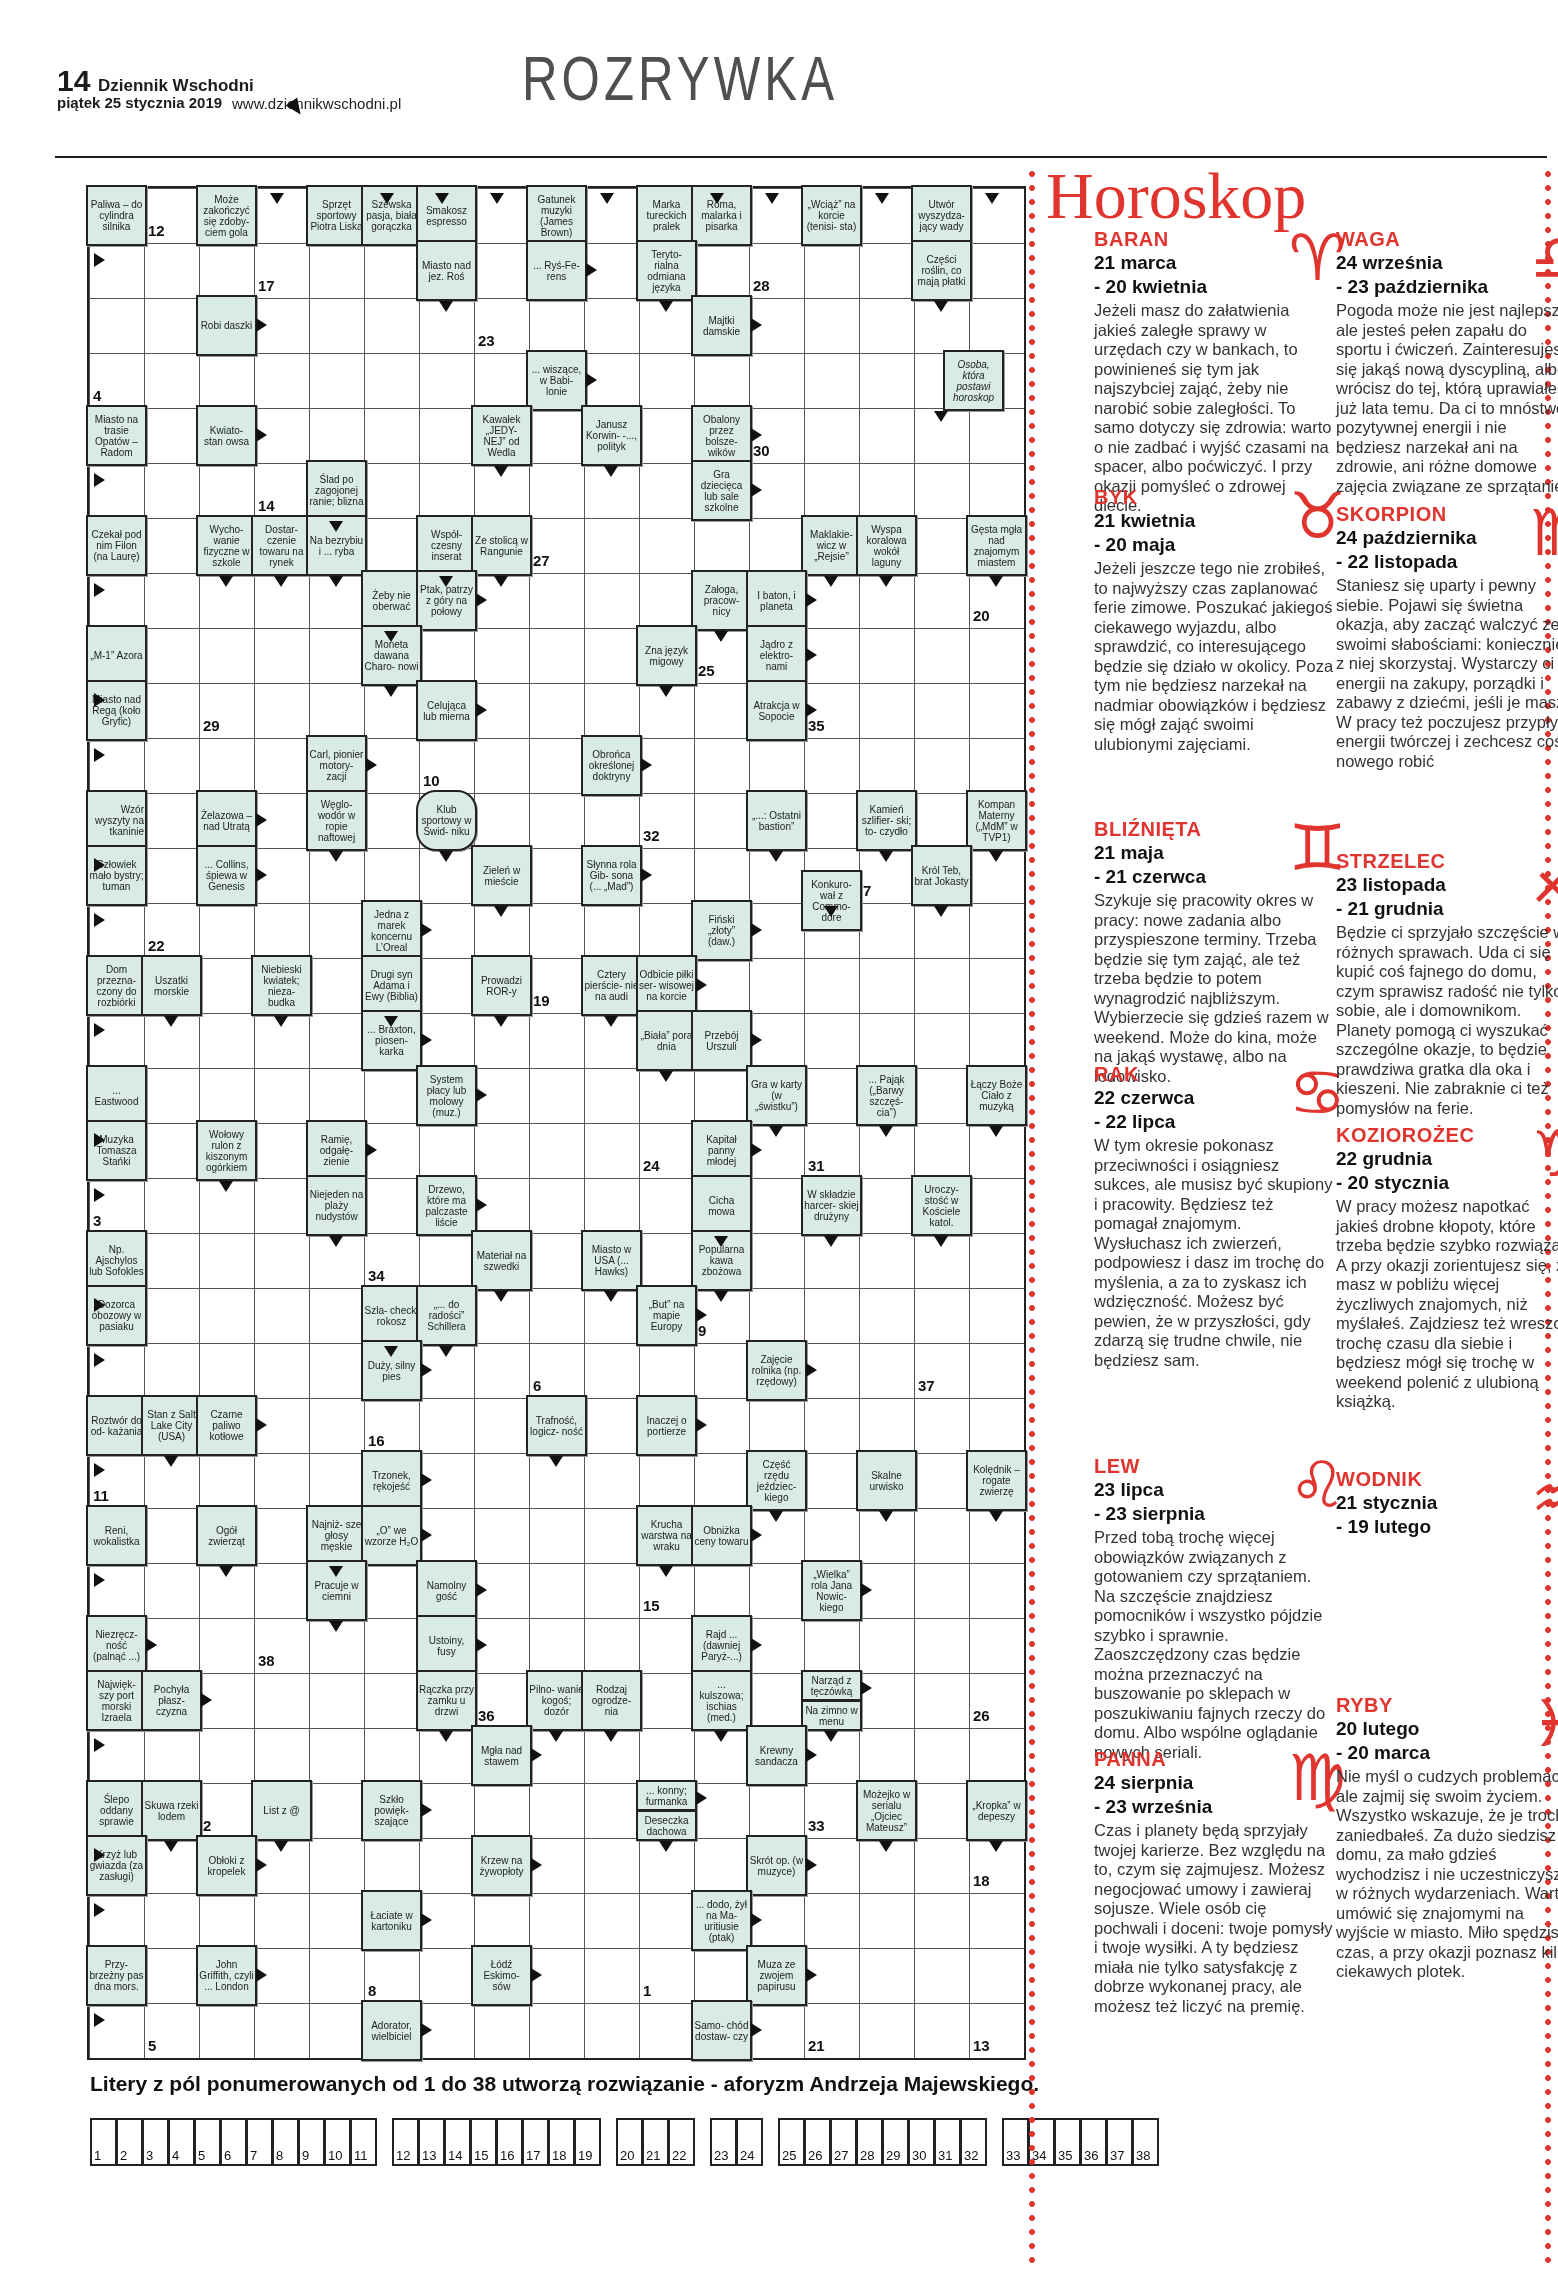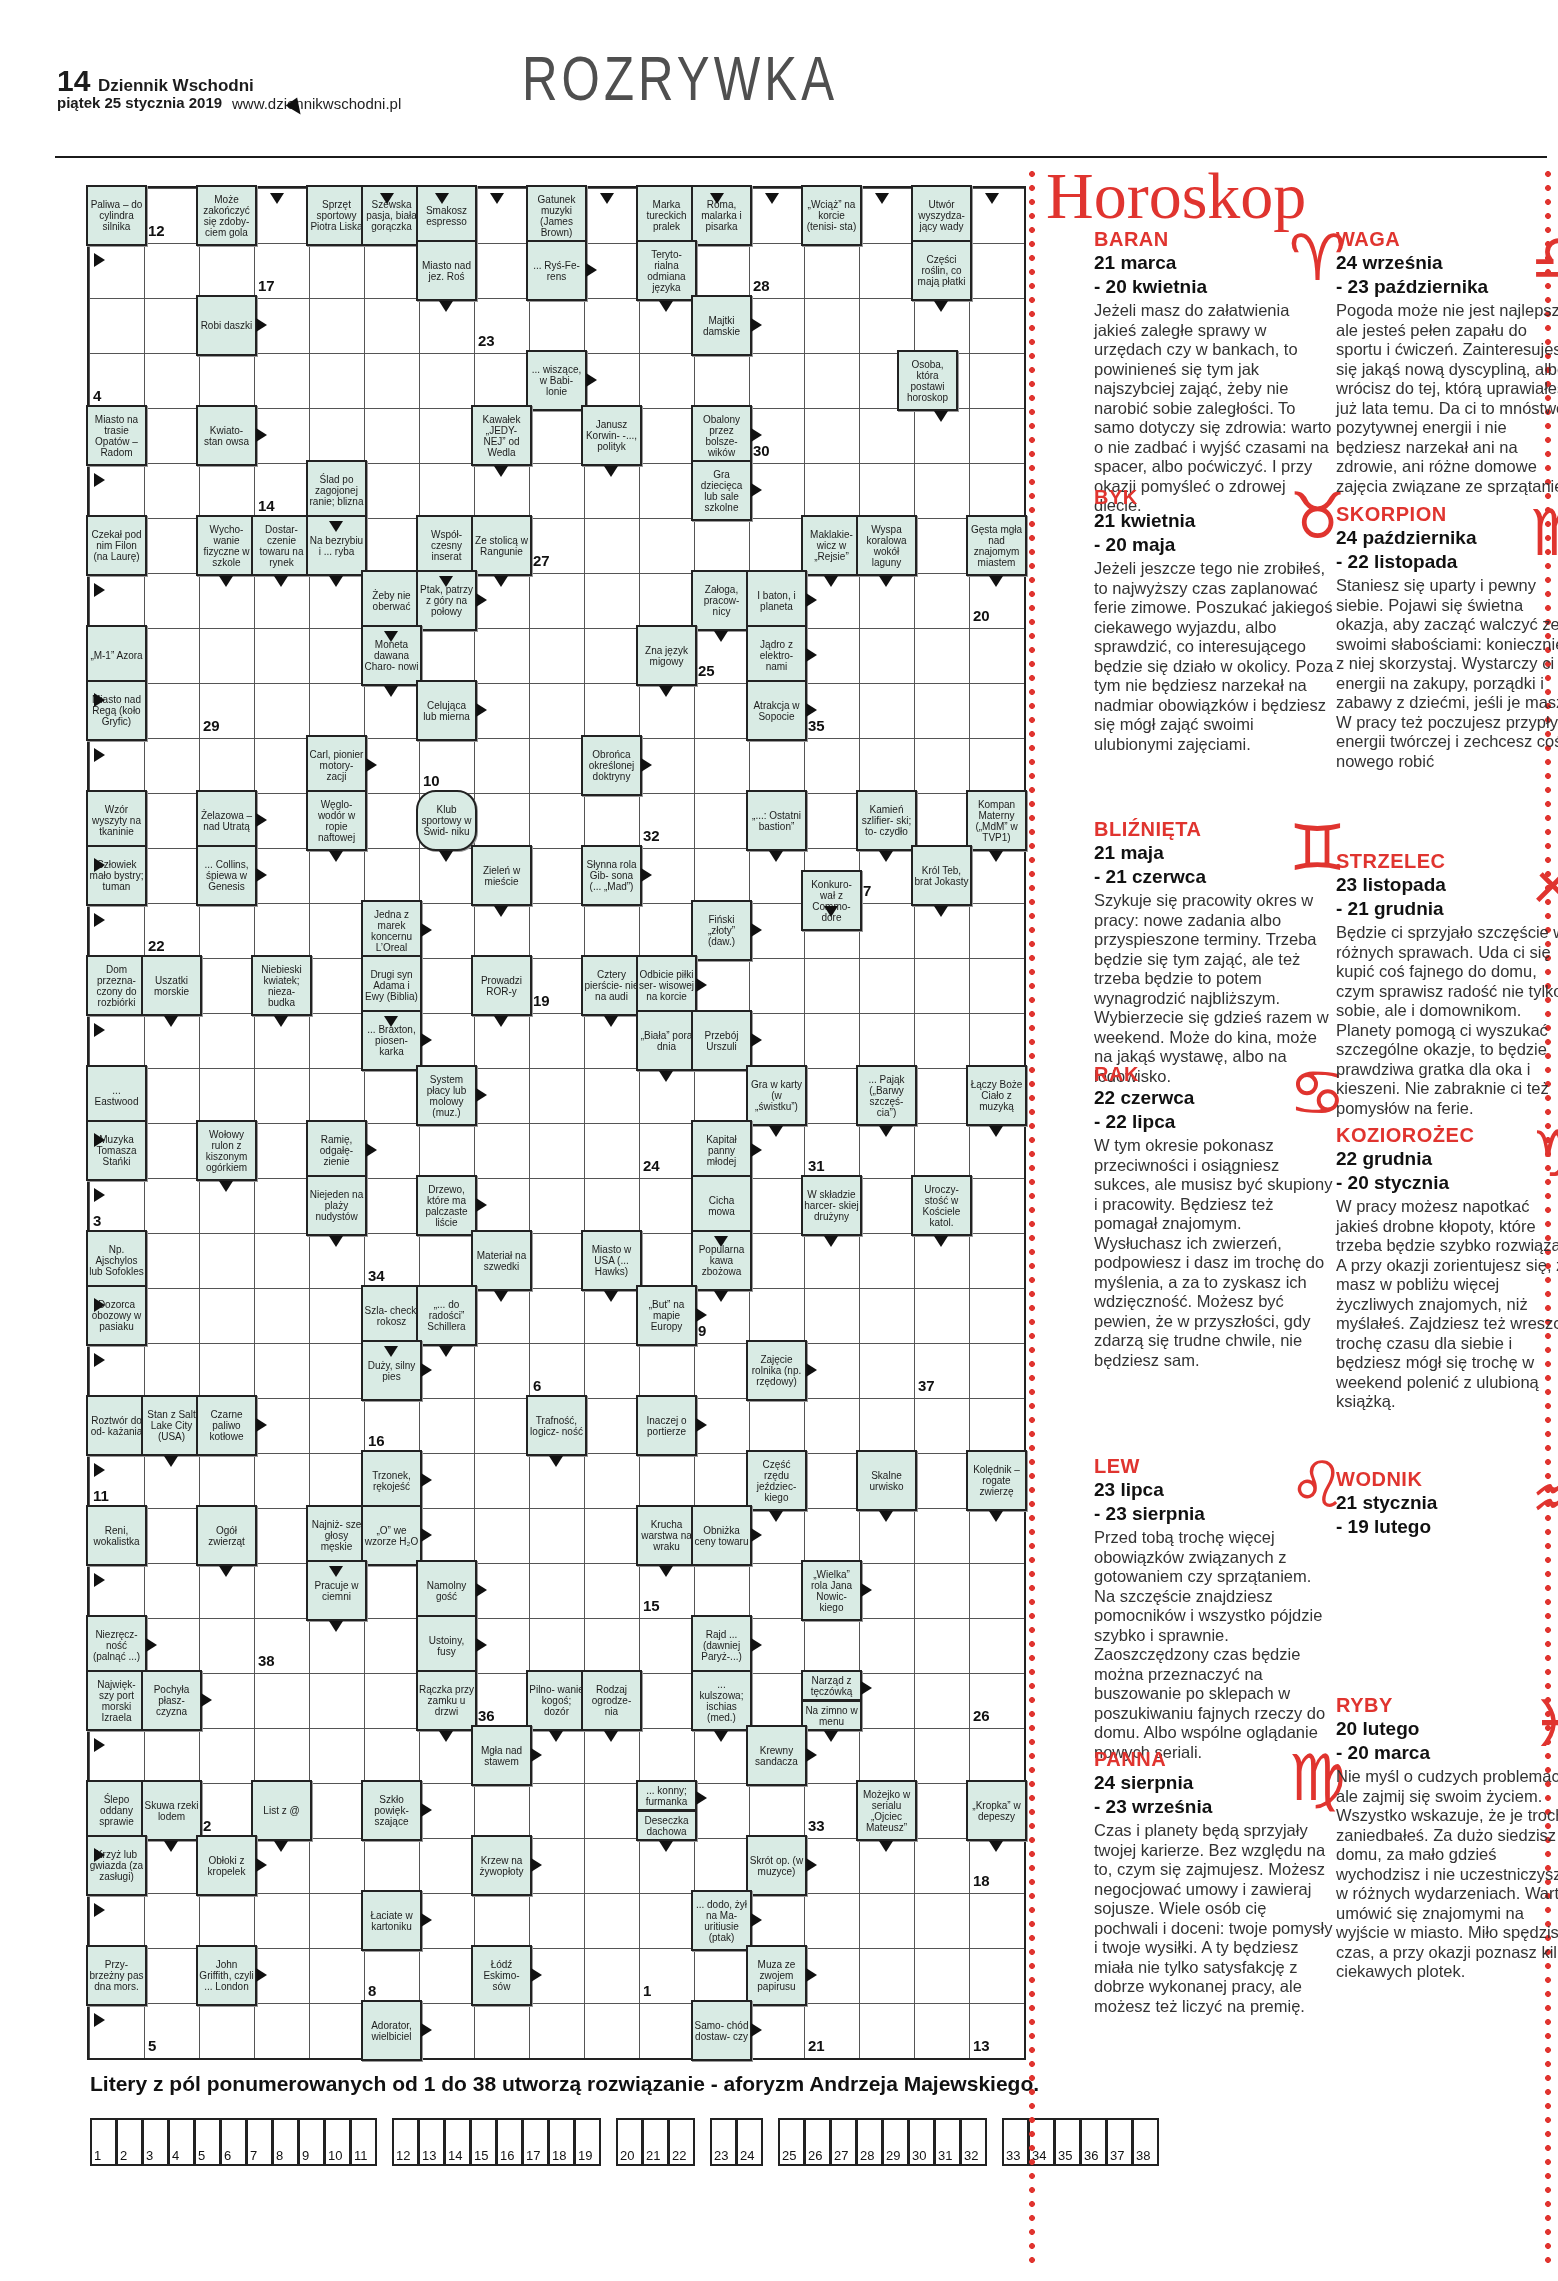--- a/index.html
+++ b/index.html
@@ -92,21 +92,21 @@
     <div class="clue" style="left: 547px; top: 52px;">Teryto- rialna odmiana języka</div>
     <span class="ar-d" style="left: 570px; top: 113px;"></span>
     <div class="clue" style="left: 822px; top: 52px;">Części roślin, co mają płatki</div>
     <span class="ar-d" style="left: 845px; top: 113px;"></span>
     <div class="clue" style="left: 107px; top: 107px;">Robi daszki</div>
     <span class="ar-r" style="left: 167px; top: 130px;"></span>
     <div class="clue" style="left: 602px; top: 107px;">Majtki damskie</div>
     <span class="ar-r" style="left: 662px; top: 130px;"></span>
     <div class="clue" style="left: 437px; top: 162px;">... wiszące, w Babi- lonie</div>
     <span class="ar-r" style="left: 497px; top: 185px;"></span>
-    <div class="clue" style="left: 808px; top: 162px;">Osoba, która postawi horoskop</div>
+    <div class="clue" style="left: 854px; top: 162px; font-style: italic;">Osoba, która postawi horoskop</div>
     <span class="ar-d" style="left: 845px; top: 223px;"></span>
     <div class="clue" style="left: -3px; top: 217px;">Miasto na trasie Opatów – Radom</div>
     <span class="ar-r" style="left: 5px; top: 285px;"></span>
     <div class="clue" style="left: 107px; top: 217px;">Kwiato- stan owsa</div>
     <span class="ar-r" style="left: 167px; top: 240px;"></span>
     <div class="clue" style="left: 382px; top: 217px;">Kawałek „JEDY- NEJ” od Wedla</div>
     <span class="ar-d" style="left: 405px; top: 278px;"></span>
     <div class="clue" style="left: 492px; top: 217px;">Janusz Korwin- -..., polityk</div>
     <span class="ar-d" style="left: 515px; top: 278px;"></span>
     <div class="clue" style="left: 602px; top: 217px;">Obalony przez bolsze- wików</div>
@@ -152,21 +152,21 @@
     <div class="clue" style="left: -3px; top: 492px;">Miasto nad Regą (koło Gryfic)</div>
     <span class="ar-r" style="left: 5px; top: 560px;"></span>
     <div class="clue" style="left: 327px; top: 492px;">Celująca lub mierna</div>
     <span class="ar-r" style="left: 387px; top: 515px;"></span>
     <div class="clue" style="left: 657px; top: 492px;">Atrakcja w Sopocie</div>
     <span class="ar-r" style="left: 717px; top: 515px;"></span>
     <div class="clue" style="left: 217px; top: 547px;">Carl, pionier motory- zacji</div>
     <span class="ar-r" style="left: 277px; top: 570px;"></span>
     <div class="clue" style="left: 492px; top: 547px;">Obrońca określonej doktryny</div>
     <span class="ar-r" style="left: 552px; top: 570px;"></span>
-    <div class="clue" style="left: -3px; top: 602px;">Wzór wyszyty na tkaninie</div>
+    <div class="clue" style="left: -3px; top: 602px; text-align: right;">Wzór wyszyty na tkaninie</div>
     <span class="ar-r" style="left: 5px; top: 670px;"></span>
     <div class="clue" style="left: 107px; top: 602px;">Żelazowa – nad Utratą</div>
     <span class="ar-r" style="left: 167px; top: 625px;"></span>
     <div class="clue" style="left: 217px; top: 602px;">Węglo- wodór w ropie naftowej</div>
     <span class="ar-d" style="left: 240px; top: 663px;"></span>
     <div class="clue" style="left: 327px; top: 602px; border-radius: 20px;">Klub sportowy w Świd- niku</div>
     <span class="ar-d" style="left: 350px; top: 663px;"></span>
     <div class="clue" style="left: 657px; top: 602px;">„...: Ostatni bastion”</div>
     <span class="ar-d" style="left: 680px; top: 663px;"></span>
     <div class="clue" style="left: 767px; top: 602px;">Kamień szlifier- ski; to- czydło</div>

